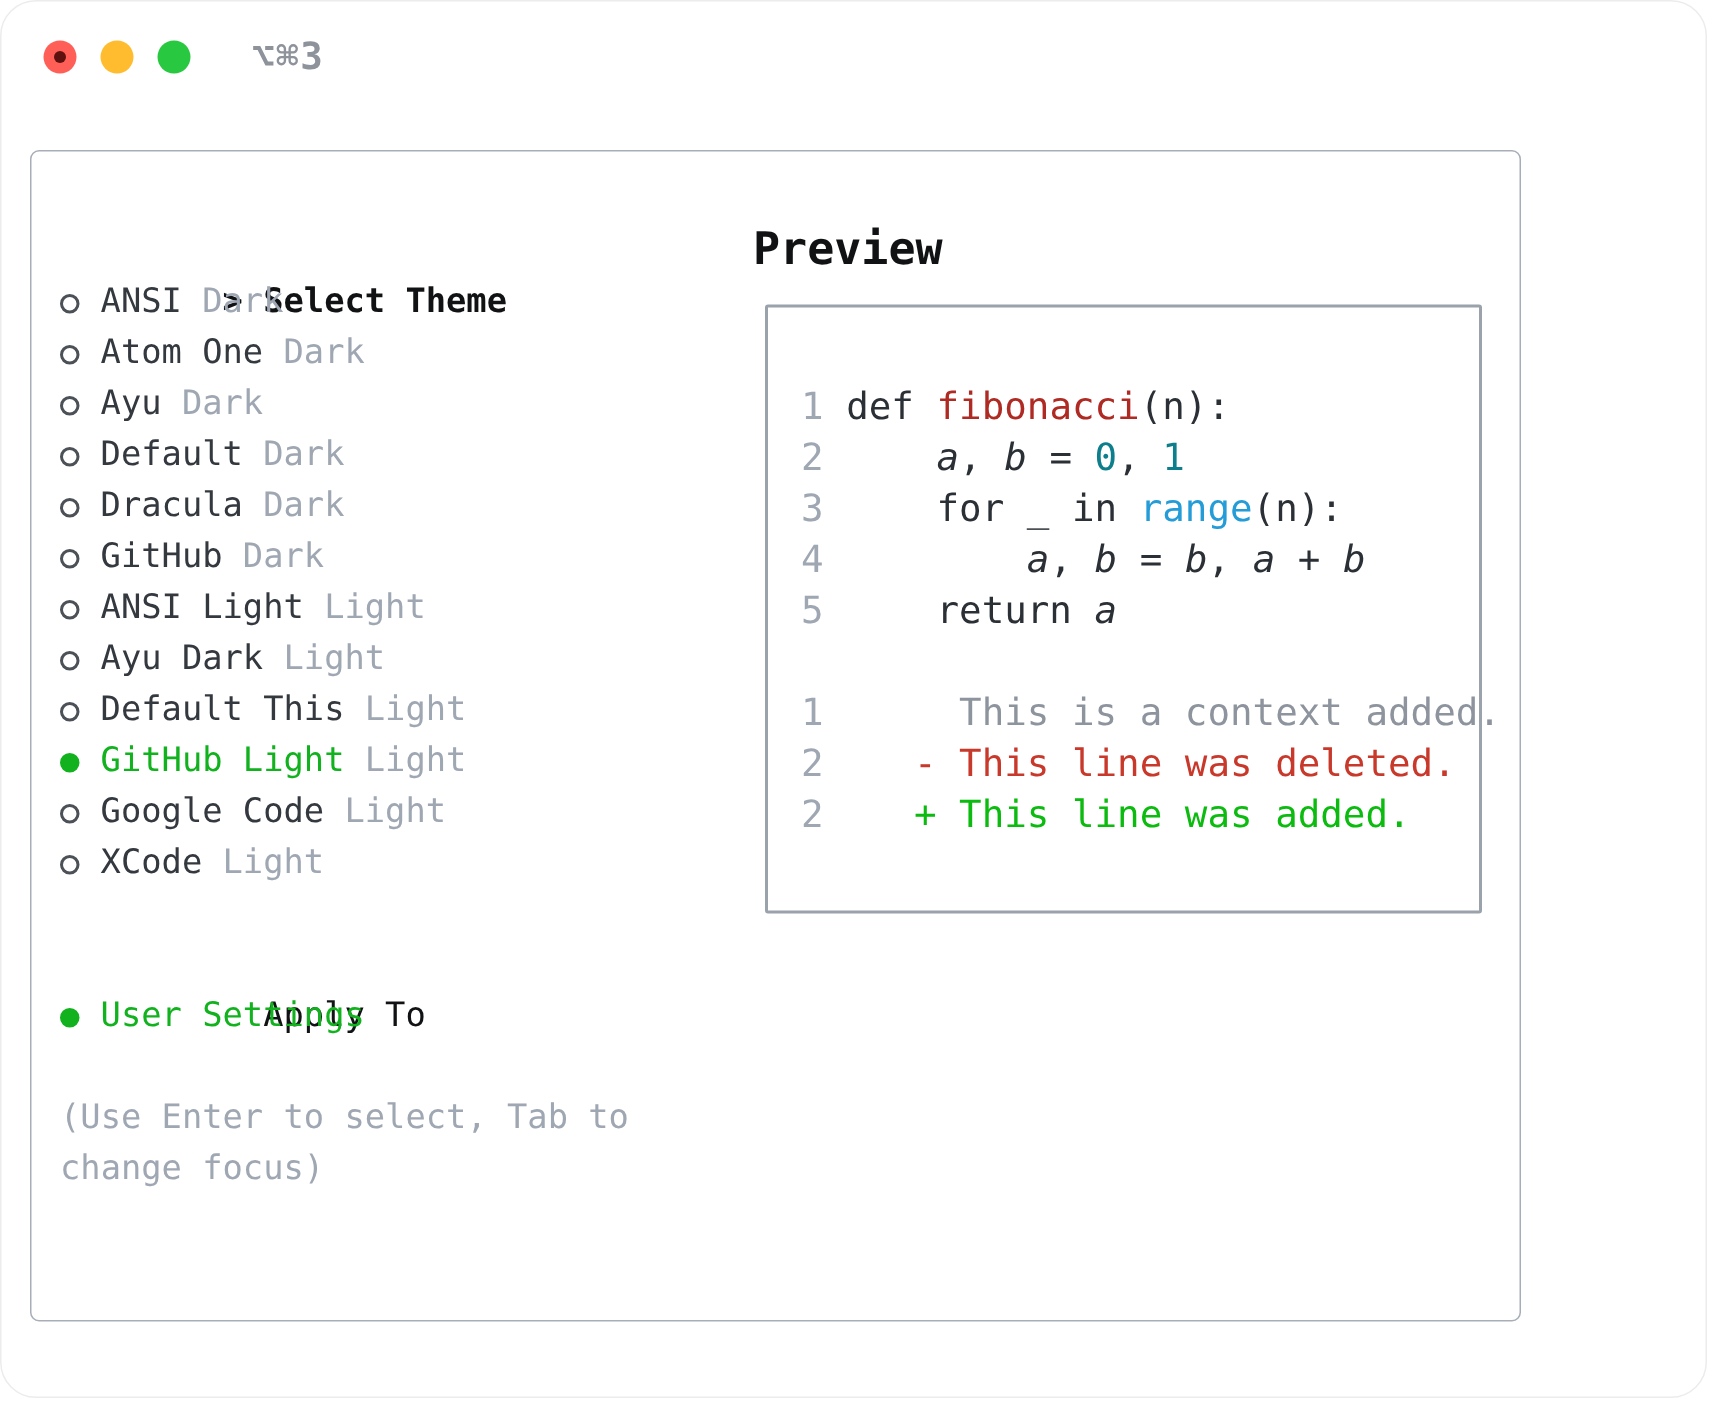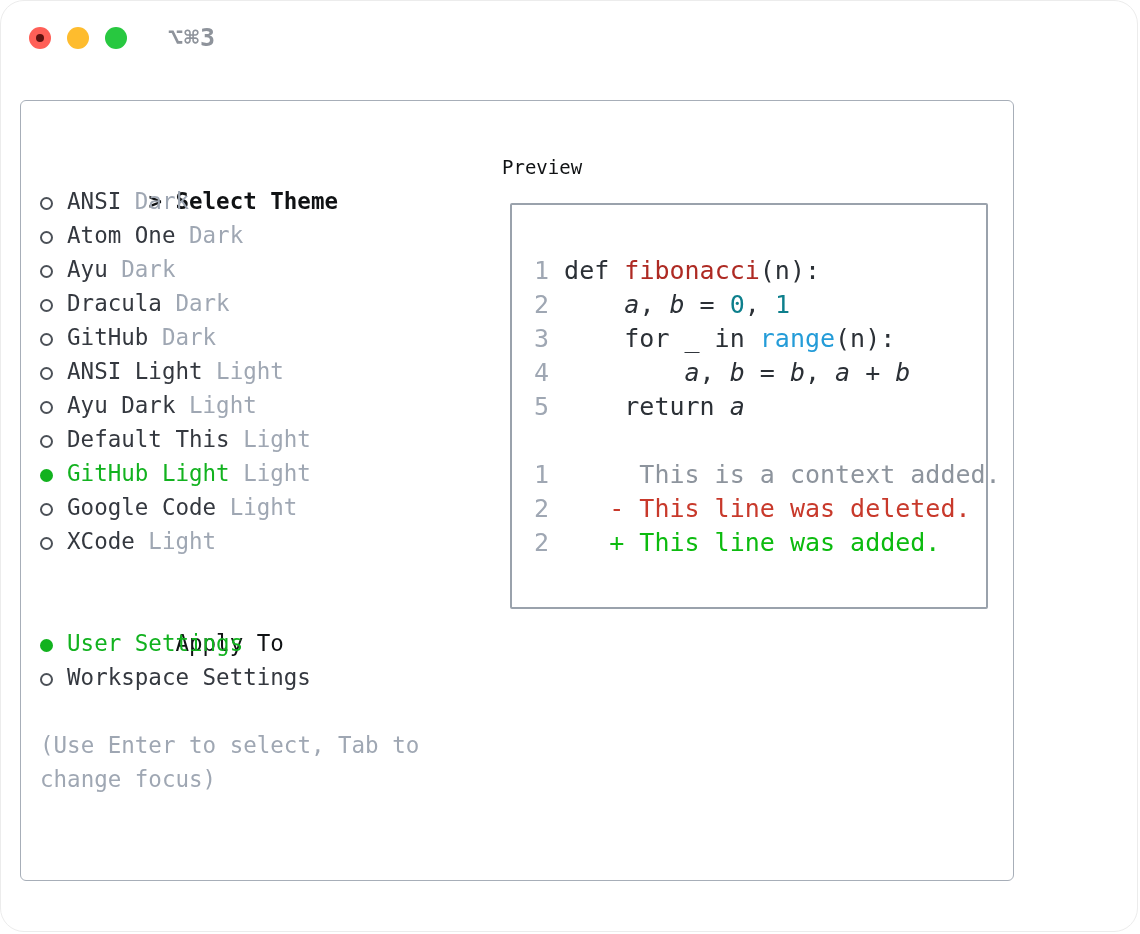--- a/index.html
+++ b/index.html
@@ -53,21 +53,21 @@
   .tsuffix { color: var(--muted-text); }
   .indent2 { display: inline-block; width: 2ch; }
   .apply-header span:last-child { color: var(--heading-text); }
   .opt-label { color: var(--name-text); }
   .apply-row.selected .opt-label { color: var(--accent-green); }
   .hint { color: var(--muted-text); }
   .blank { height: 34px; }
   
   .preview-title {
     position: absolute; left: 481px; top: 49px; height: 34px; line-height: 34px;
-    font-size: 19px; font-weight: 400; color: var(--heading-text); white-space: pre;
+    font-size: 30px; font-weight: 700; color: var(--heading-text); white-space: pre;
   }
   .preview-box {
     position: absolute; left: 489px; top: 102px; width: 478px; height: 406px;
     border: 2px solid var(--preview-border); border-radius: 2px;
     box-sizing: border-box; background: #ffffff;
   }
   .code { position: absolute; left: 22px; top: 49px; }
   .cline { height: 34px; line-height: 34px; white-space: pre; font-size: 25px; }
   .lnum { color: var(--muted-text); }
   .seg-code    { color: var(--code-text); }
@@ -96,36 +96,36 @@
   <div class="content-box">
 
     <div class="left-panel">
       <div class="line">
         <span class="prompt">&gt;</span><span class="panel-title">Select Theme</span>
       </div>
       <div id="theme-list">
           <div class="line theme-row"><span class="bullet"></span><span class="tname">ANSI</span> <span class="tsuffix">Dark</span></div>
           <div class="line theme-row"><span class="bullet"></span><span class="tname">Atom One</span> <span class="tsuffix">Dark</span></div>
           <div class="line theme-row"><span class="bullet"></span><span class="tname">Ayu</span> <span class="tsuffix">Dark</span></div>
+          <div class="line theme-row"><span class="bullet"></span><span class="tname">Default</span> <span class="tsuffix">Dark</span></div>
           <div class="line theme-row"><span class="bullet"></span><span class="tname">Dracula</span> <span class="tsuffix">Dark</span></div>
           <div class="line theme-row"><span class="bullet"></span><span class="tname">GitHub</span> <span class="tsuffix">Dark</span></div>
           <div class="line theme-row"><span class="bullet"></span><span class="tname">ANSI Light</span> <span class="tsuffix">Light</span></div>
           <div class="line theme-row"><span class="bullet"></span><span class="tname">Ayu Dark</span> <span class="tsuffix">Light</span></div>
           <div class="line theme-row"><span class="bullet"></span><span class="tname">Default This</span> <span class="tsuffix">Light</span></div>
           <div class="line theme-row selected"><span class="bullet filled"></span><span class="tname">GitHub Light</span> <span class="tsuffix">Light</span></div>
           <div class="line theme-row"><span class="bullet"></span><span class="tname">Google Code</span> <span class="tsuffix">Light</span></div>
           <div class="line theme-row"><span class="bullet"></span><span class="tname">XCode</span> <span class="tsuffix">Light</span></div>
         </div>
       <div class="line blank"></div>
       <div class="line apply-header">
         <span class="indent2"></span><span>Apply To</span>
       </div>
       <div id="apply-list">
           <div class="line apply-row selected"><span class="bullet filled"></span><span class="opt-label">User Settings</span></div>
-          <div class="line apply-row"><span class="bullet"></span><span class="opt-label">Workspace Settings</span></div>
         </div>
       <div class="line blank"></div>
       <div id="hint-lines">
           <div class="line hint">(Use Enter to select, Tab to</div>
           <div class="line hint">change focus)</div>
         </div>
     </div>
 
     <div class="preview-title">Preview</div>
 

